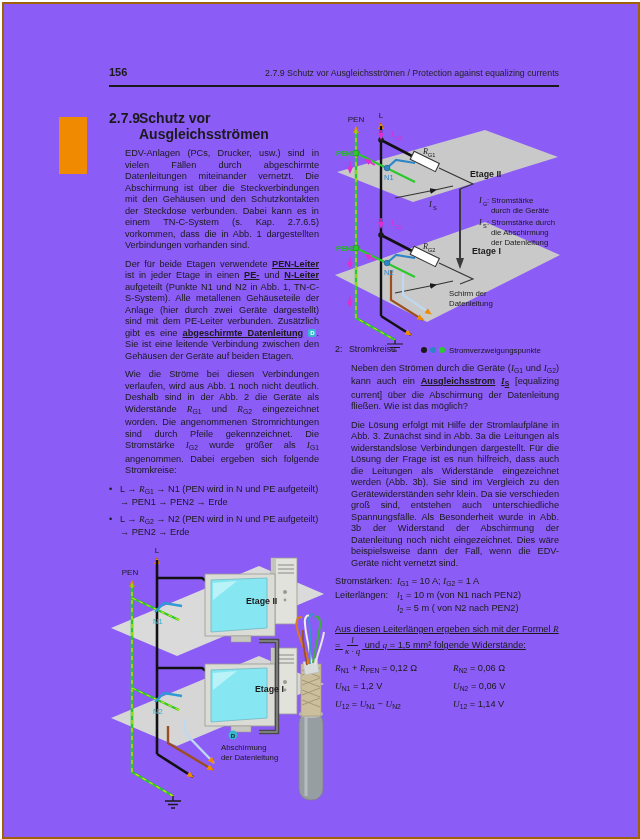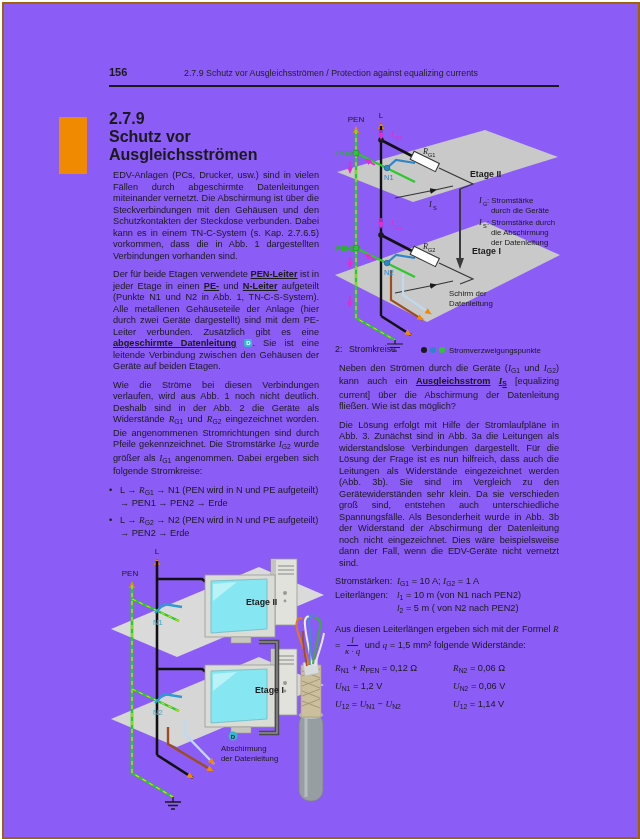--- a/index.html
+++ b/index.html
@@ -1,44 +1,44 @@
 <!DOCTYPE html>
 <html><head>
 <meta charset="utf-8">
 <style>
   html,body{margin:0;padding:0;background:#fff;}
   body{width:640px;height:839px;font-family:"Liberation Sans",sans-serif;color:#1a1a1a;}
   .page{position:absolute;left:2px;top:2px;width:634px;height:833px;border:2px solid #a16207;background:#8b5cf6;overflow:hidden;}
   
   .pagenum{position:absolute;left:105px;top:62px;font-size:11px;font-weight:bold;}
-  .htitle{position:absolute;left:180px;top:64px;width:375px;font-size:8.8px;color:#222;}
+  .htitle{position:absolute;left:180px;top:64px;width:375px;font-size:8.8px;text-align:right;color:#222;}
   .hrule{position:absolute;left:105px;top:81px;width:450px;height:2px;background:#1a1a1a;}
   .orangetab{position:absolute;left:55px;top:113px;width:28px;height:57px;background:#f08a00;}
   
   .col{position:absolute;top:106px;}
   .col-left{left:105px;width:210px;}
   .col-right{left:331px;top:106px;width:224px;}
-  h1{font-size:16px;margin:0 0 6px 0;display:flex;flex-direction:column;}
+  h1{font-size:14px;margin:0 0 6px 0;display:flex;}
   h1 .num{width:30px;}
   h2{font-size:9.4px;margin:0 0 7px 0;}
-  p.body{font-size:9.2px;line-height:11.5px;text-align:justify;margin:0 0 7px 4px;}
+  p.body{font-size:9.2px;line-height:11.5px;text-align:justify;margin:0 0 7px 16px;}
   .b{font-weight:bold;text-decoration:underline;}
   .i{font-family:"Liberation Serif",serif;font-style:italic;}
   .sub{font-size:6.8px;vertical-align:-2px;}
   .dicon{display:inline-block;width:8px;height:8px;line-height:8px;border-radius:2px;background:#35b7ce;color:#fff;font-size:6px;font-weight:bold;text-align:center;vertical-align:1px;}
   .bullet{display:flex;font-size:9.2px;line-height:11.5px;margin:0 0 5px 0;}
   .bullet .bm{width:11px;}
   .cap{display:flex;font-size:8.8px;line-height:10.8px;margin-top:4px;}
   .cap .cn{width:14px;font-weight:normal;}
   .cap2{margin-top:-16px;margin-bottom:8px;}
   .vrow{display:flex;font-size:9.2px;line-height:11.5px;}
   .vrow .vl{width:62px;}
   .frow{display:flex;font-size:9.2px;line-height:13px;margin:2px 0 3px 0;}
   .frow .c1{width:118px;}
-  .fracline{font-size:9.2px;line-height:11.5px;margin:0 0 6px 0;}
+  .fracline{font-size:9.2px;line-height:11.5px;margin:0 0 6px 0;text-decoration:underline;}
   .frac{display:inline-flex;flex-direction:column;align-items:center;vertical-align:middle;margin:0 2px;line-height:10px;font-size:8.8px;}
   .frac .fn{border-bottom:1px solid #1a1a1a;padding:0 4px;}
   svg{display:block;font-family:"Liberation Sans",sans-serif;}
   svg text{fill:#1a1a1a;}
   .svglab{font-size:8px;}
   .svgbold{font-size:8.8px;font-weight:bold;}
   .svgsmall{font-size:7.8px;}
   .svgsub{font-size:5.6px;}
   .mathit{font-family:"Liberation Serif",serif;font-style:italic;font-size:8.2px;}
   .magenta{fill:#e02ed0;}

